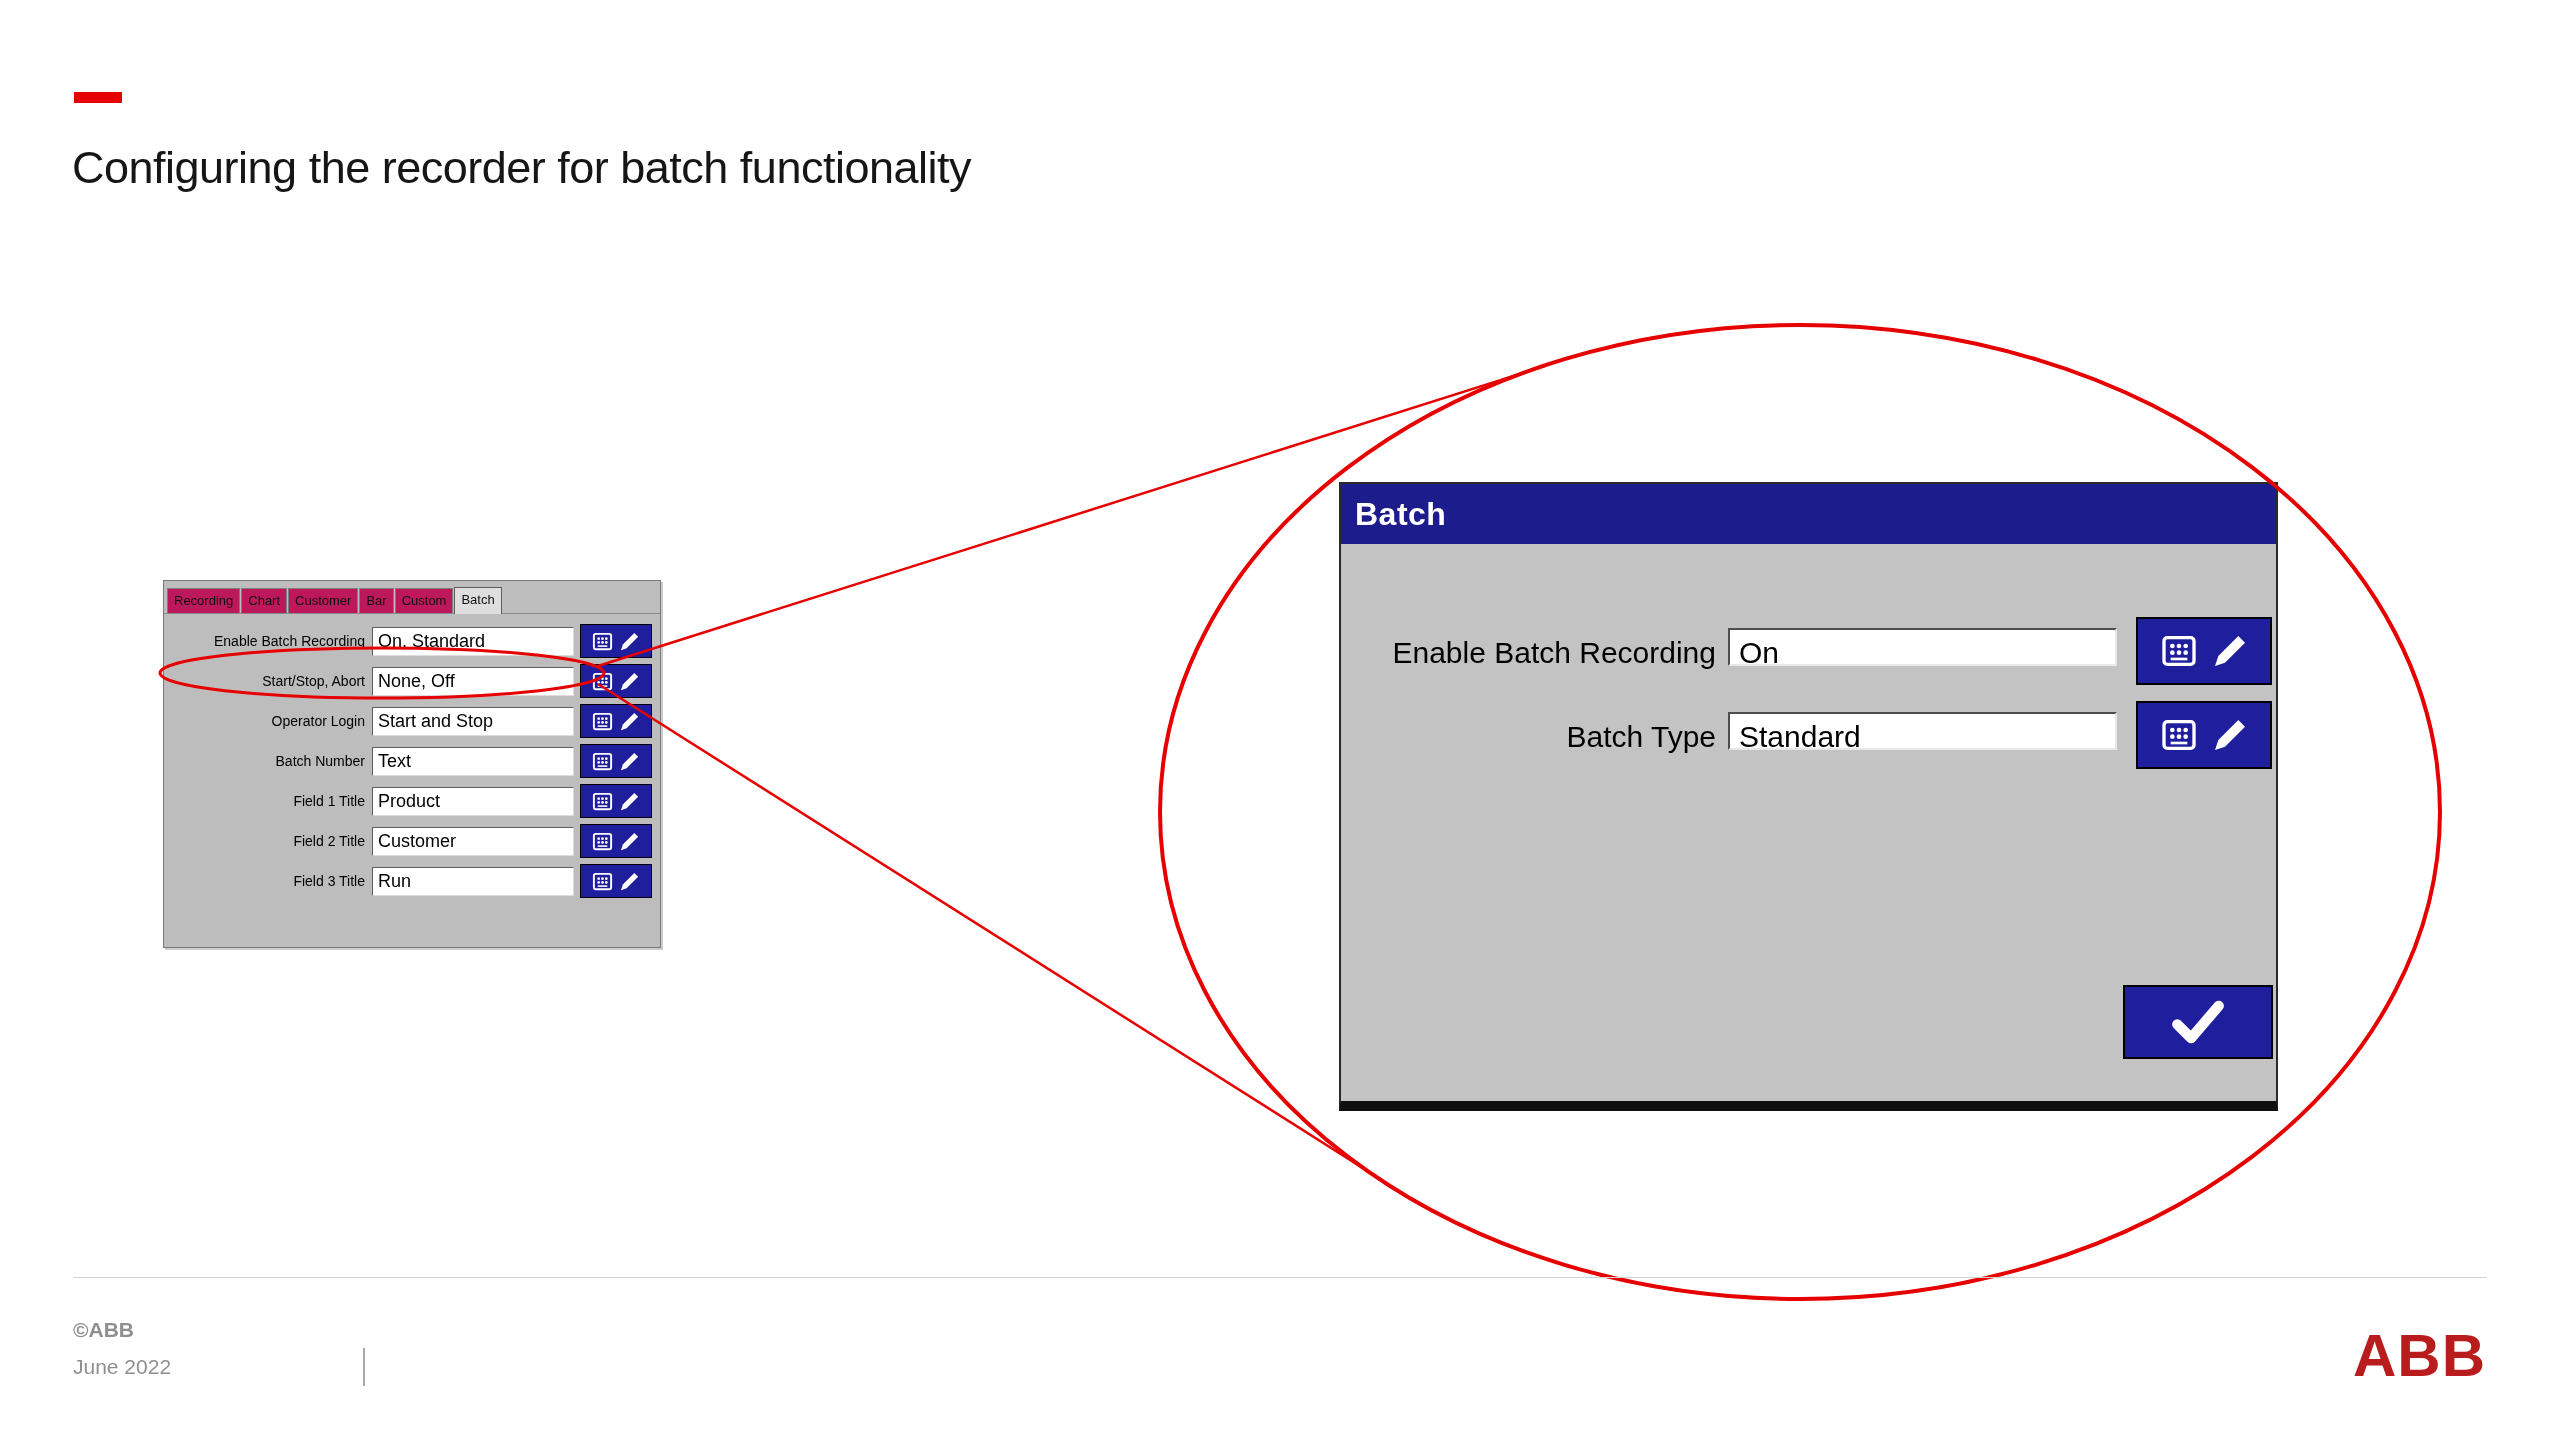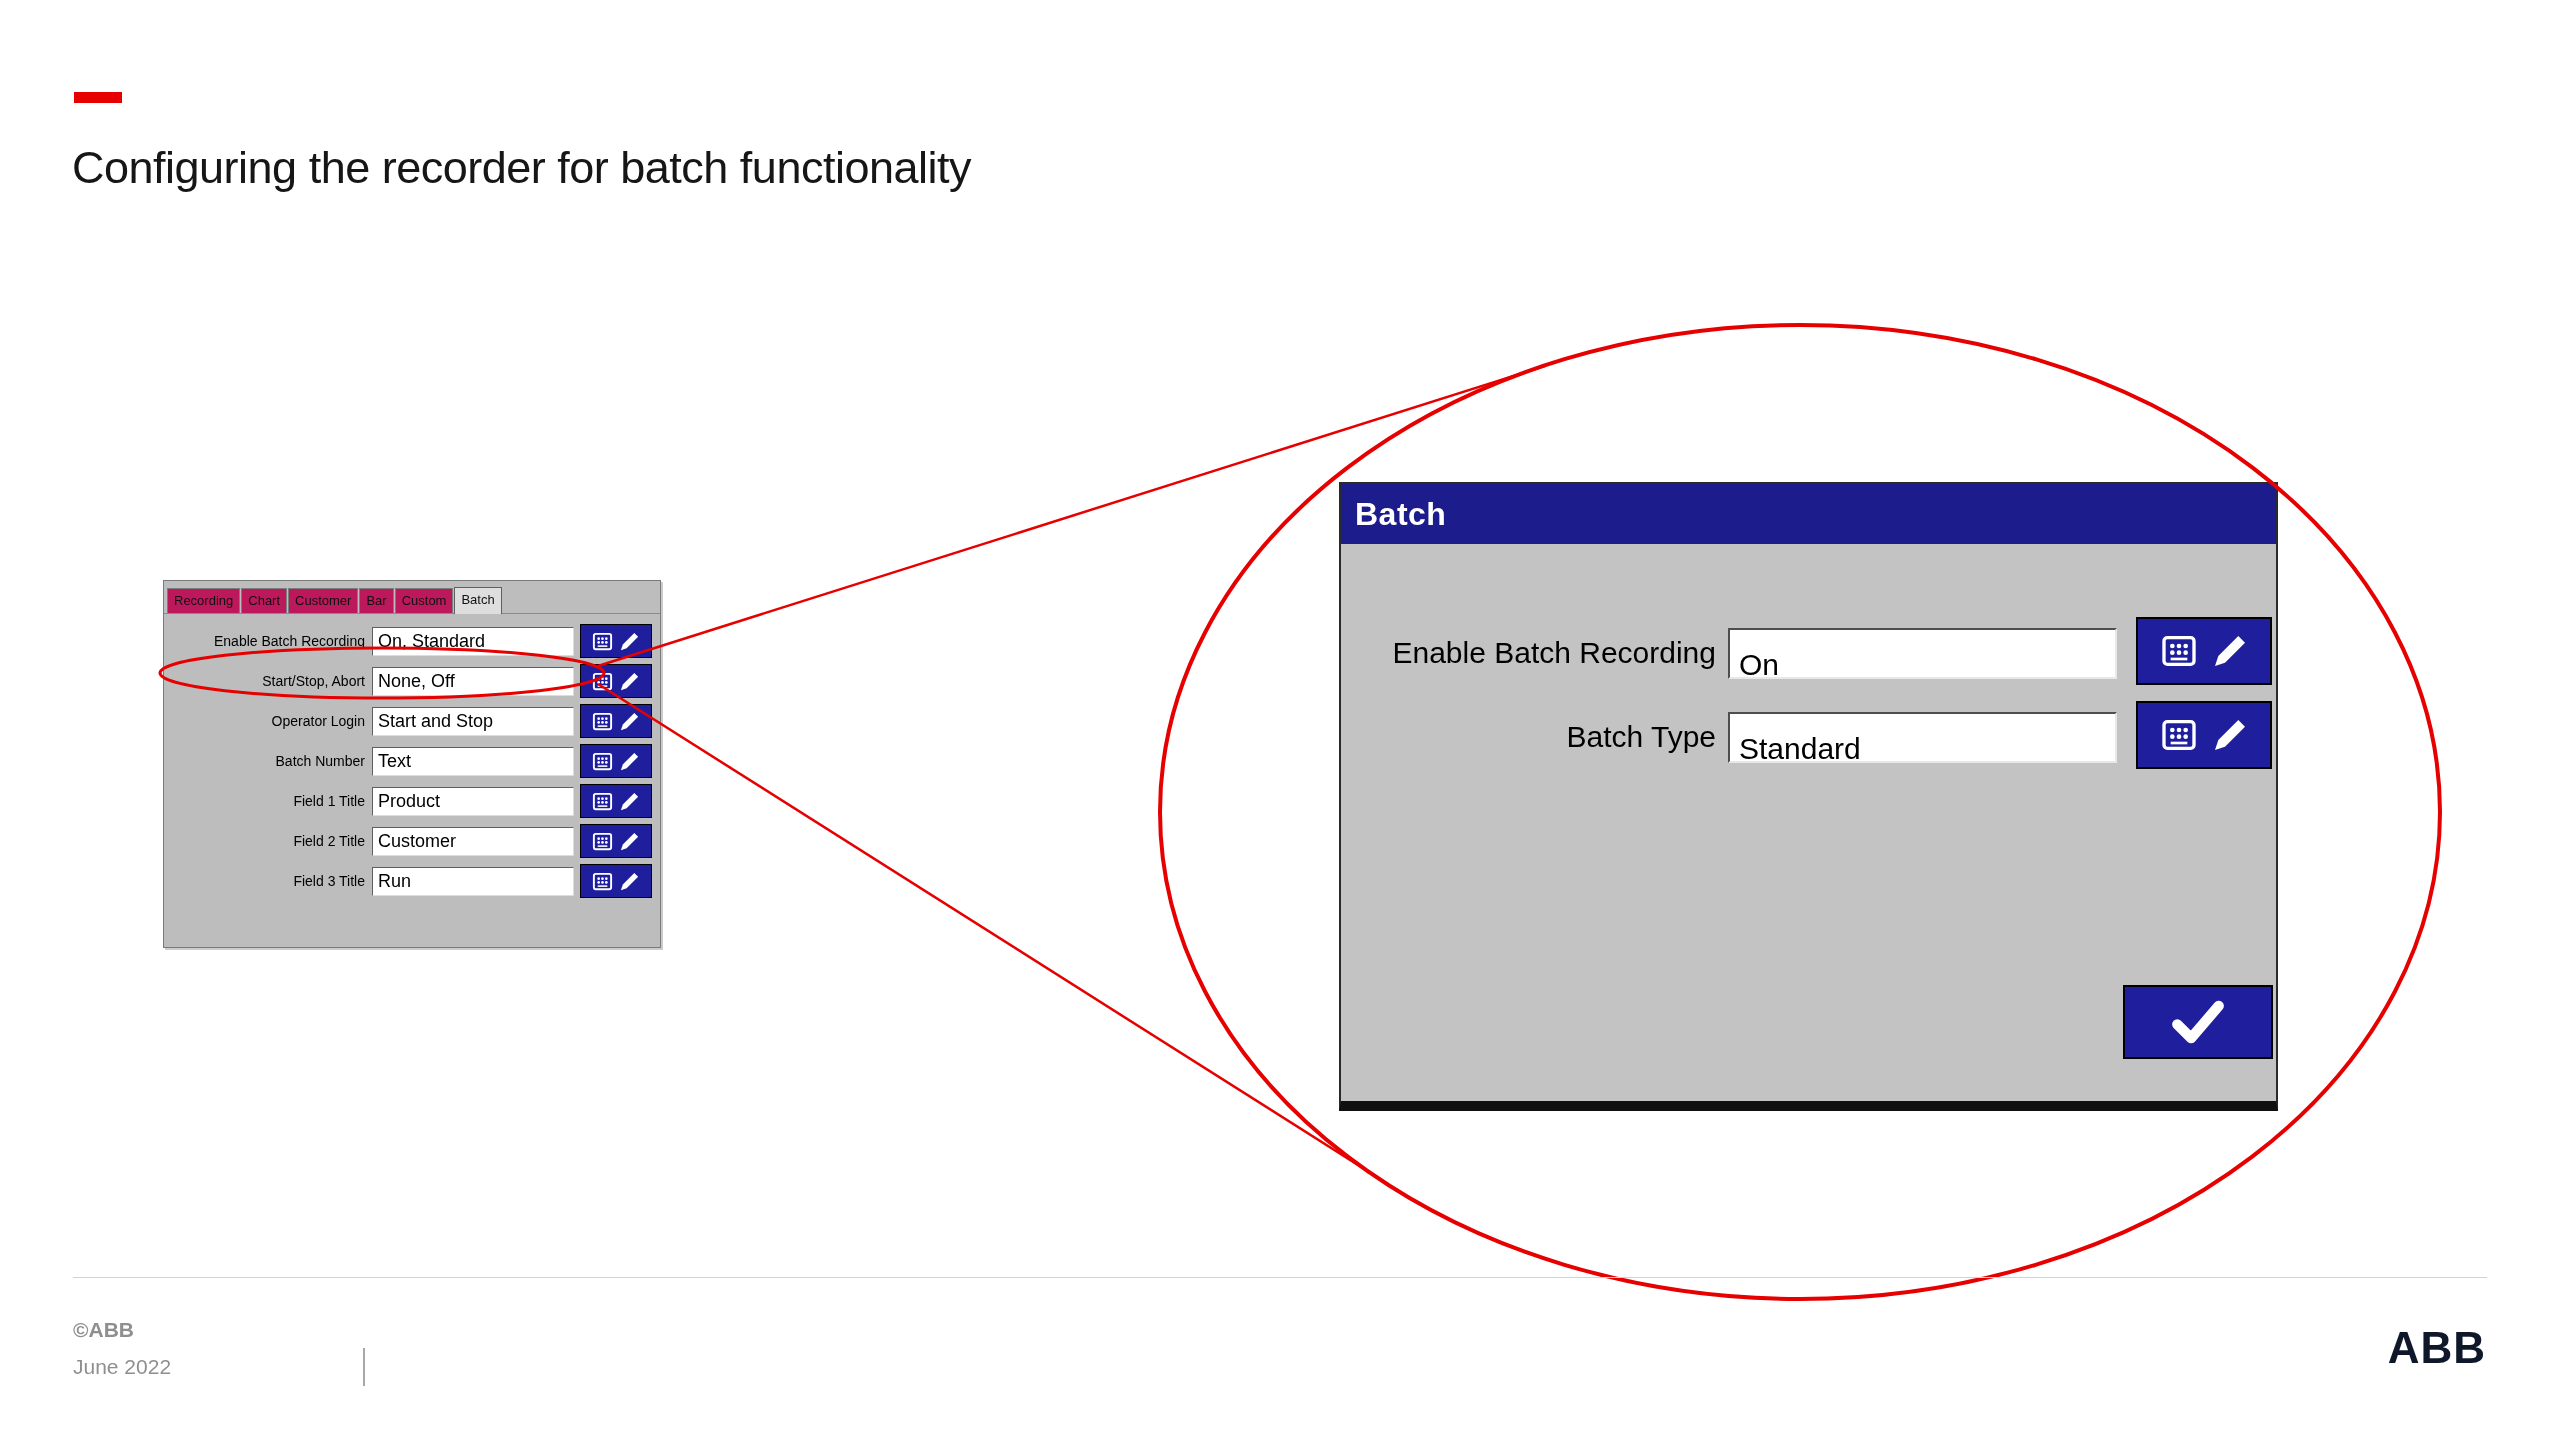--- a/index.html
+++ b/index.html
@@ -93,24 +93,24 @@
     letter-spacing: .5px;
   }
   .zd-body { position: relative; height: 557px; }
   .zd-label {
     position: absolute; left: 30px; width: 345px;
     text-align: right; font-size: 30px; color: #000; white-space: nowrap;
   }
   .zd-label.r1 { top: 92px; }
   .zd-label.r2 { top: 176px; }
   .zd-input {
-    position: absolute; left: 387px; width: 389px; height: 51px;
+    position: absolute; left: 387px; width: 389px; height: 38px;
     background: #fff; border: 2px solid #4e4e4e;
     border-right-color: #e8e8e8; border-bottom-color: #e8e8e8;
-    font-size: 30px; line-height: 46px; padding: 12px 9px;
+    font-size: 30px; line-height: 46px; padding: 0 9px;
     color: #000; white-space: nowrap; overflow: hidden;
   }
   .zd-input.r1 { top: 84px; }
   .zd-input.r2 { top: 168px; }
   .zd-btn {
     position: absolute; left: 795px; width: 136px; height: 68px;
     background: #1f1f9e; border: 2px solid #000;
     display: flex; align-items: center; justify-content: center; gap: 11px;
     cursor: default;
   }
@@ -144,21 +144,21 @@
   .date-text {
     position: absolute; left: 73px; top: 1355px;
     font-size: 21px; color: #8f8f8f;
   }
   .footer-divider {
     position: absolute; left: 363px; top: 1348px;
     width: 2px; height: 38px; background: #a8a8a8;
   }
   .abb-logo {
     position: absolute; right: 74px; top: 1326px;
-    font-size: 44px; font-weight: bold; color: #0f172a;
+    font-size: 60px; font-weight: bold; color: #b91c1c;
     letter-spacing: 1px; line-height: 1;
   }
 </style>
 </head>
 <body>
 
 <div class="accent-dash"></div>
 <h1 class="slide-title">Configuring the recorder for batch functionality</h1>
 
 <div class="sg">

